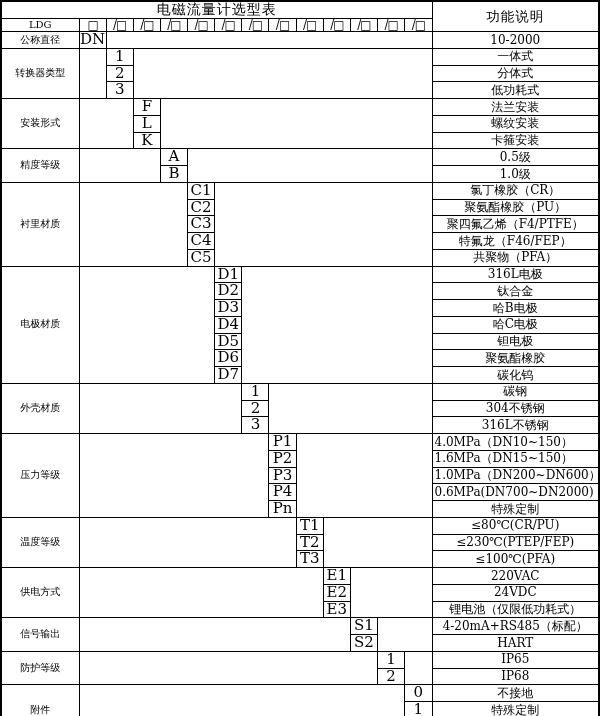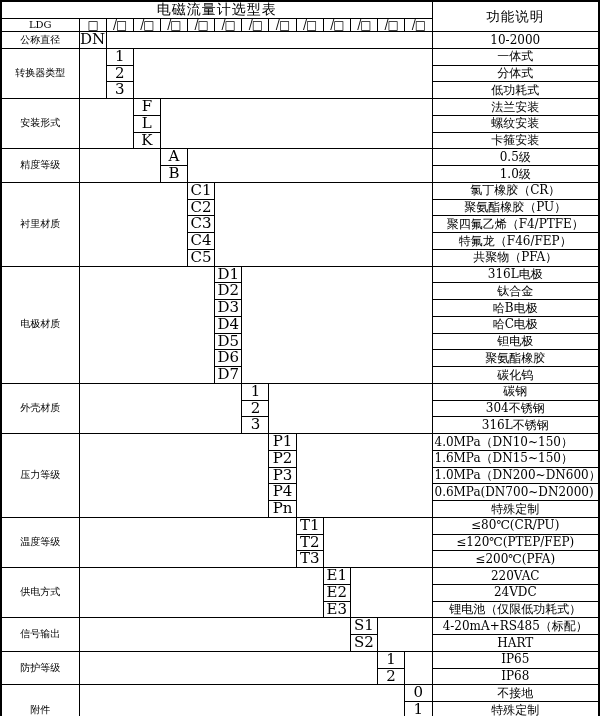--- a/index.html
+++ b/index.html
@@ -205,25 +205,25 @@
       </tr>
       <tr>
         <td class="cat" rowspan="3">温度等级</td>
         <td class="spacer" rowspan="3" colspan="8"></td>
         <td class="code">T1</td>
         <td class="spacer" rowspan="3" colspan="4"></td>
         <td class="desc">≤80℃(CR/PU)</td>
       </tr>
       <tr>
         <td class="code">T2</td>
-        <td class="desc">≤120℃(PTEP/FEP)</td>
+        <td class="desc">≤230℃(PTEP/FEP)</td>
       </tr>
       <tr>
         <td class="code">T3</td>
-        <td class="desc">≤200℃(PFA)</td>
+        <td class="desc">≤100℃(PFA)</td>
       </tr>
       <tr>
         <td class="cat" rowspan="3">供电方式</td>
         <td class="spacer" rowspan="3" colspan="9"></td>
         <td class="code">E1</td>
         <td class="spacer" rowspan="3" colspan="3"></td>
         <td class="desc">220VAC</td>
       </tr>
       <tr>
         <td class="code">E2</td>

